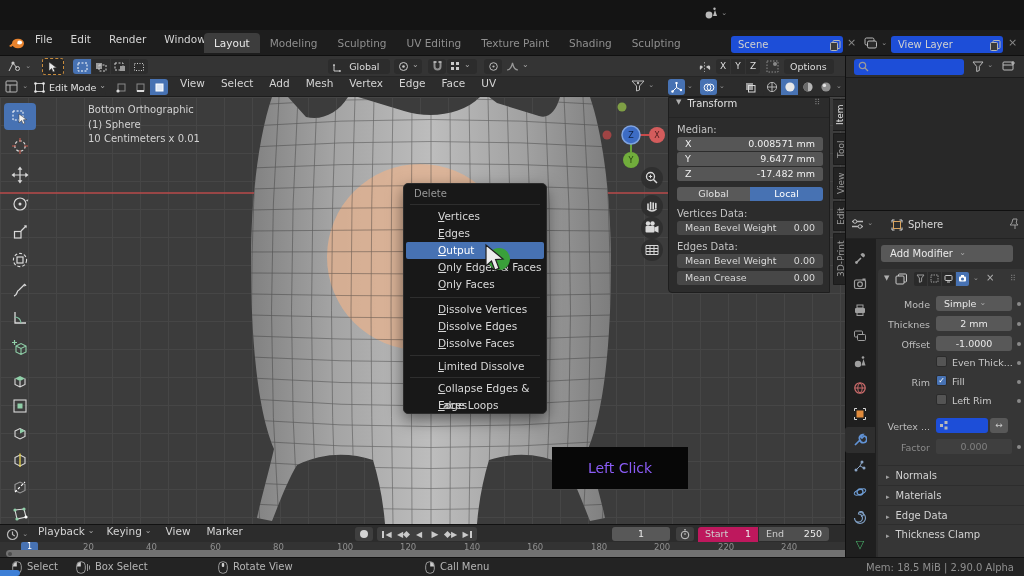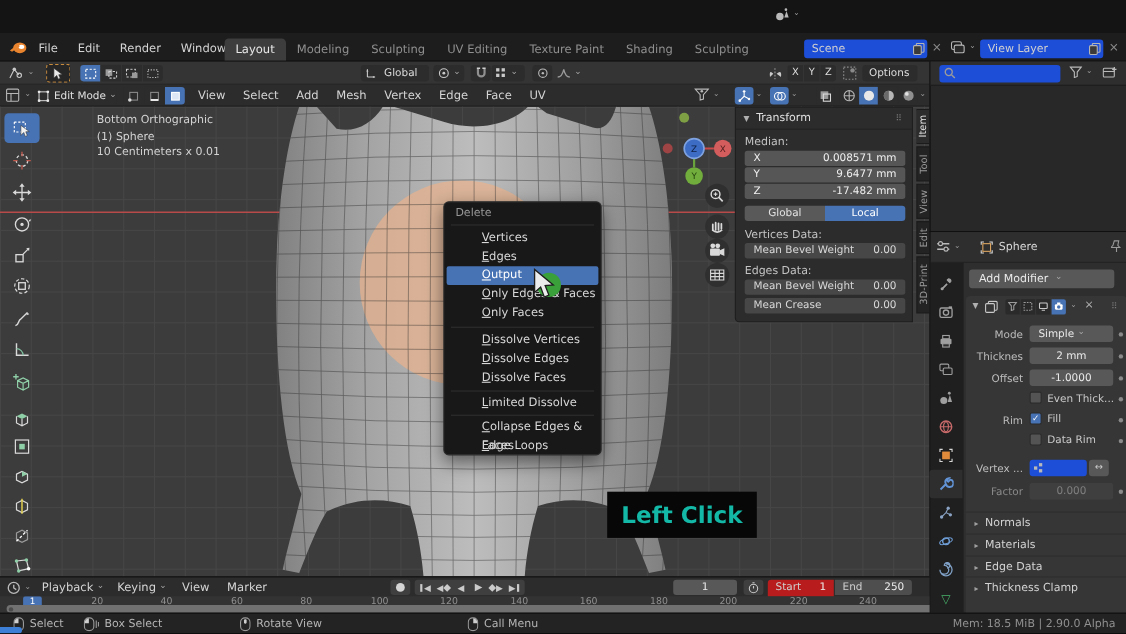--- a/index.html
+++ b/index.html
@@ -1,20 +1,20 @@
 <!DOCTYPE html>
 <html><head>
 <meta charset="utf-8">
 <style>
 *{margin:0;padding:0;box-sizing:border-box}
 html,body{background:#000}
 #app{position:relative;width:1024px;height:576px;overflow:hidden;background:#101010;
   font-family:"DejaVu Sans","Liberation Sans",sans-serif;font-size:10px;color:#cfcfcf}
 .abs{position:absolute}
-.flex{display:flex;align-items:center}
+.flex{display:flex;align-items:flex-start}
 .chev::after{content:"⌄";font-size:8px;color:#a8a8a8;display:inline-block;transform:translateY(-2px);margin-left:3px}
 .chevs::after{content:"⌄";font-size:7px;color:#999;display:inline-block;transform:translateY(-2px)}
 .menu-txt{color:#d4d4d4;font-size:10.5px;padding:0 9px;cursor:default}
 .tab{color:#8f8f8f;font-size:10.5px;padding:4px 10px;border-radius:4px 4px 0 0;white-space:nowrap}
 .tab.active{background:#3d3d3d;color:#e8e8e8}
 .hdr-btn{background:#2c2c2c;border-radius:3px}
 .blue{background:#4772b3 !important}
 .field{background:#585858;border-radius:3px;color:#e9e9e9}
 .darkfield{background:#1d4ed8;border-radius:3px;color:#d0d0d0}
 .mi{position:absolute;left:2px;right:2px;height:17px;line-height:17px;padding-left:32px;color:#d8d8d8;font-size:10.5px}
@@ -521,21 +521,21 @@
       <div class="mi" style="top:196px">Collapse Edges &amp; Faces</div>
       <div class="mi" style="top:213px">Edge Loops</div>
     </div>
 
     <svg class="abs" style="left:478px;top:145px" width="36" height="34" viewBox="0 0 36 34">
       <circle cx="21" cy="17" r="11" fill="#3aa03a"></circle>
       <path d="M8,3 L8,24 L13.5,19 L16.8,28 L21,26.3 L17.6,17.6 L25,17 Z" fill="#ececec" stroke="#1e1e1e" stroke-width="1.2"></path>
     </svg>
 
     <div class="abs" style="left:552px;top:350px;width:136px;height:42px;background:#070707;display:flex;align-items:center;justify-content:center">
-      <span style="color:#14b8a6;font-size:21px;font-weight:bold">Left Click</span>
+      <span style="color:#8b5cf6;font-size:14px;font-weight:normal">Left Click</span>
     </div>
 
     <div class="abs" style="left:668px;top:0;width:162px;height:196px;background:#2c2c2c;border:1px solid #1e1e1e;border-radius:0 0 0 4px">
       <div class="flex" style="height:20px;padding-left:7px;border-bottom:1px solid #242424">
         <span style="font-size:7px;color:#b0b0b0">▼</span>
         <span style="color:#e0e0e0;font-size:10px;margin-left:6px">Transform</span>
         <span class="dots3" style="position:absolute;right:8px">⠿</span>
       </div>
       <div class="nlab" style="position:absolute;left:8px;top:26px">Median:</div>
       <div class="nfield" style="top:39px">
@@ -660,21 +660,21 @@
       <div class="abs field" style="left:58px;top:67px;width:76px;height:15px;line-height:15px;text-align:center"><span style="font-size:9.5px">-1.0000</span></div>
       <div class="pdot" style="left:139px;top:73px"></div>
       <div class="cb" style="left:58px;top:87px"></div>
       <div class="abs" style="left:74px;top:88px;color:#c9c9c9;font-size:9.5px">Even Thick...</div>
       <div class="pdot" style="left:139px;top:92px"></div>
       <div class="plab" style="left:0;top:108px">Rim</div>
       <div class="cb on" style="left:58px;top:106px"></div>
       <div class="abs" style="left:74px;top:107px;color:#c9c9c9;font-size:9.5px">Fill</div>
       <div class="pdot" style="left:139px;top:111px"></div>
       <div class="cb" style="left:58px;top:125px"></div>
-      <div class="abs" style="left:74px;top:126px;color:#c9c9c9;font-size:9.5px">Data Rim</div>
+      <div class="abs" style="left:74px;top:126px;color:#c9c9c9;font-size:9.5px">Left Rim</div>
       <div class="pdot" style="left:139px;top:130px"></div>
       <div class="plab" style="left:0;top:152px">Vertex ...</div>
       <div class="abs darkfield" style="left:58px;top:149px;width:52px;height:15px">
         <svg style="margin:2px 0 0 3px" width="10" height="10" viewBox="0 0 10 10">
             <rect x="1" y="4" width="3" height="3" fill="#b9b9b9"></rect>
             <rect x="5.5" y="1" width="3" height="3" fill="#b9b9b9"></rect>
             <rect x="5.5" y="6.5" width="3" height="3" fill="#b9b9b9"></rect>
           </svg>
       </div>
       <div class="abs field" style="left:112px;top:149px;width:18px;height:15px;text-align:center;line-height:14px;color:#c9c9c9;font-size:9px">↔</div>
@@ -794,21 +794,21 @@
       <span class="tbtn"><span class="dia"></span>▶</span>
       <span class="tbtn">▶<span class="tbar"></span></span>
     </div>
     <div class="abs field" style="left:612px;top:2px;width:58px;height:14px;line-height:14px;text-align:center"><span style="font-size:9.5px">1</span></div>
     <div class="abs" style="left:676px;top:2px;width:18px;height:14px;background:#3f3f3f;border-radius:3px;display:flex;align-items:center;justify-content:center">
       <svg width="10" height="11" viewBox="0 0 10 11">
           <circle cx="5" cy="6" r="3.8" fill="none" stroke="#c9c9c9"></circle>
           <path d="M5,6 V3.8 M4,0.8 h2" stroke="#c9c9c9"></path>
         </svg>
     </div>
-    <div class="abs" style="left:698px;top:2px;width:60px;height:28px;background:#b91c1c;border-radius:3px 0 0 3px;line-height:14px">
+    <div class="abs" style="left:698px;top:2px;width:60px;height:28px;background:#be185d;border-radius:3px 0 0 3px;line-height:14px">
       <span style="margin-left:7px;font-size:9.5px;color:#cfcfcf">Start</span>
       <span style="position:absolute;right:7px;font-size:9.5px;color:#ededed">1</span>
     </div>
     <div class="abs" style="left:759px;top:2px;width:70px;height:14px;background:#4e4e4e;border-radius:0 3px 3px 0;line-height:14px">
       <span style="margin-left:7px;font-size:9.5px;color:#cfcfcf">End</span>
       <span style="position:absolute;right:7px;font-size:9.5px;color:#ededed">250</span>
     </div>
 
     <div class="abs" style="left:0;top:17px;width:845px;height:16px;background:#333333;overflow:hidden">
       <span class="tick" style="left:83px">20</span>

